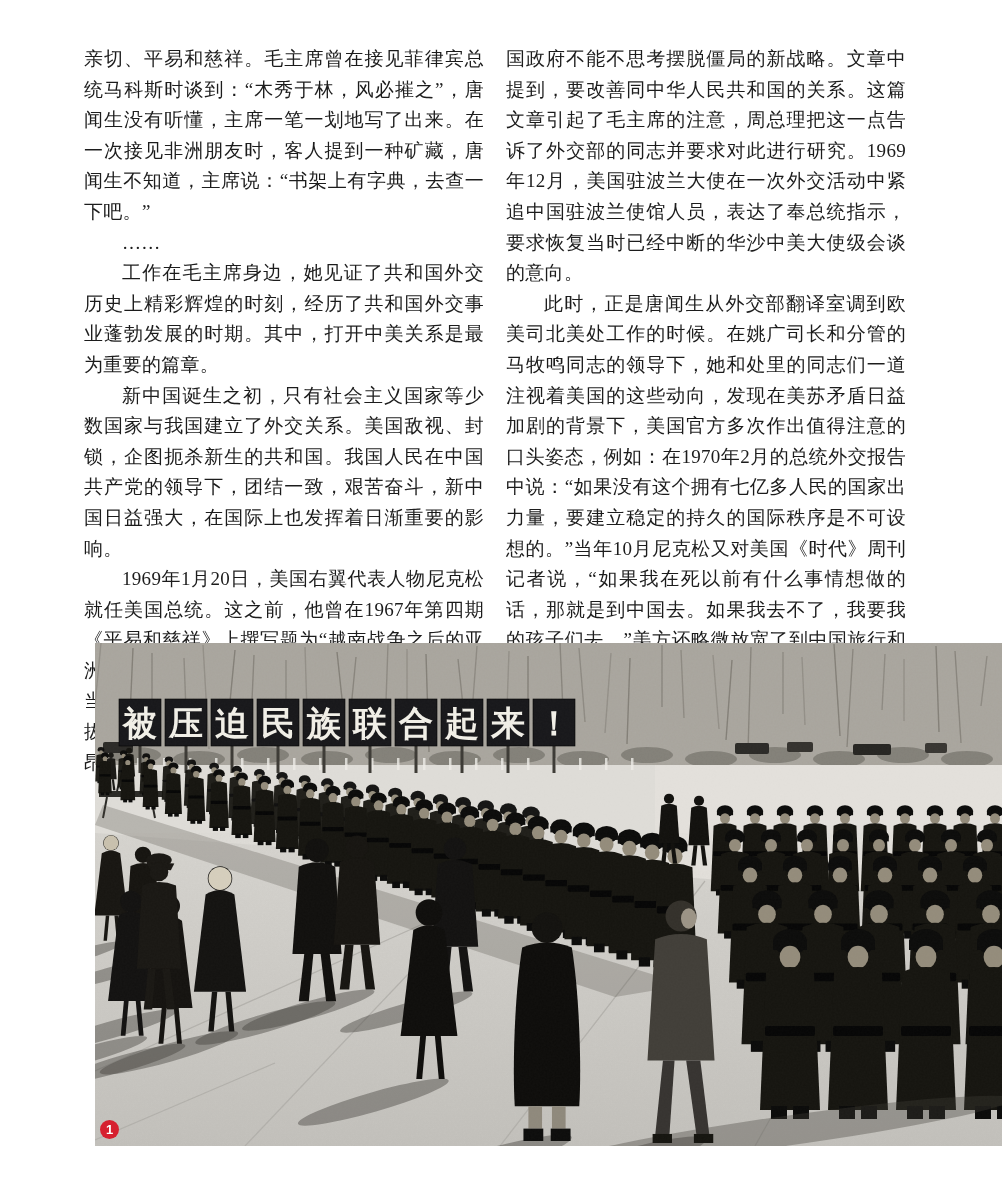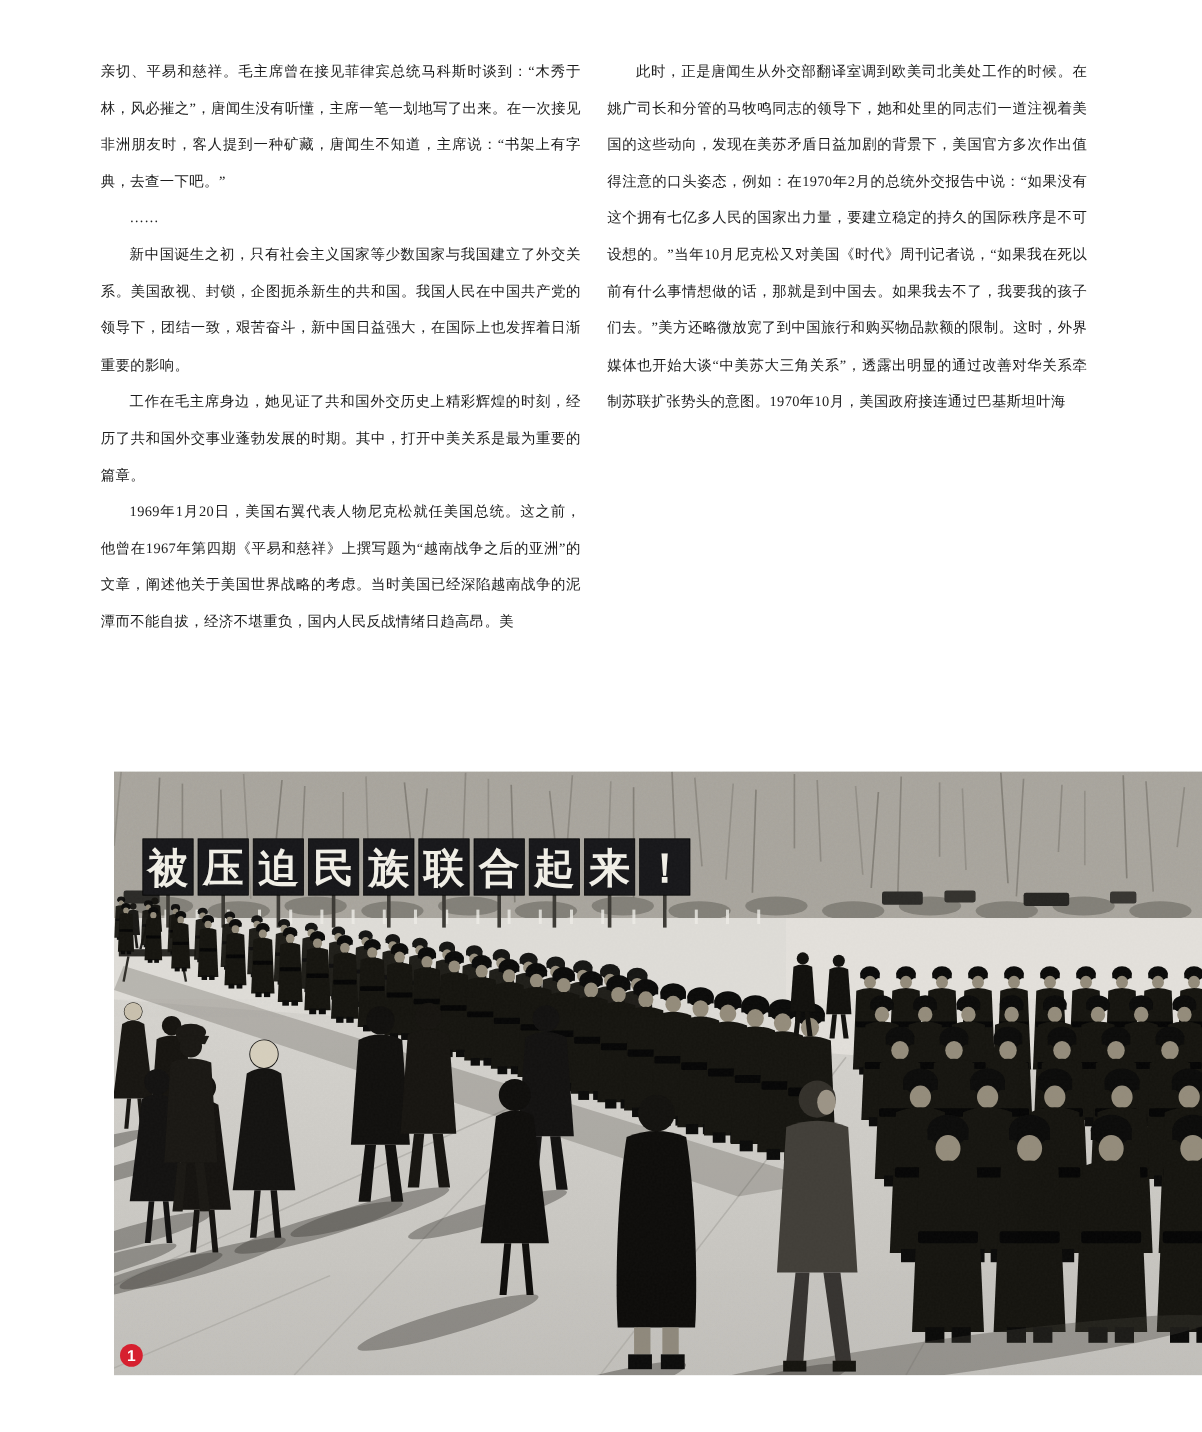--- a/index.html
+++ b/index.html
@@ -2,21 +2,21 @@
 <html><head>
 <meta charset="utf-8">
 <style>
   html,body{margin:0;padding:0;background:#ffffff;}
   .page{
     position:relative;width:1002px;height:1193px;background:#ffffff;
     overflow:hidden;font-family:"Liberation Serif",serif;
   }
   .columns{position:absolute;left:84px;top:44px;display:flex;gap:22px;}
   .col{
-    width:400px;font-size:12px;line-height:30.6px;color:#1c1c1c;
+    width:400px;font-size:19px;line-height:30.6px;color:#1c1c1c;
     text-align:justify;letter-spacing:0.3px;
   }
   .para{margin:0;}
   .para.indent{text-indent:2em;}
   .photo{
     position:absolute;left:95px;top:643px;width:907px;height:503px;
     overflow:hidden;background:#c9c7c2;
   }
   .photo svg{position:absolute;left:0;top:0;}
   .badge{
@@ -27,25 +27,26 @@
 </style>
 </head>
 <body>
 
 <div class="page">
 
   <div class="columns">
     <div class="col">
         <p class="para">亲切、平易和慈祥。毛主席曾在接见菲律宾总统马科斯时谈到：“木秀于林，风必摧之”，唐闻生没有听懂，主席一笔一划地写了出来。在一次接见非洲朋友时，客人提到一种矿藏，唐闻生不知道，主席说：“书架上有字典，去查一下吧。”</p>
         <p class="para indent">……</p>
+        <p class="para indent">工作在毛主席身边，她见证了共和国外交历史上精彩辉煌的时刻，经历了共和国外交事业蓬勃发展的时期。其中，打开中美关系是最为重要的篇章。</p>
         <p class="para indent">新中国诞生之初，只有社会主义国家等少数国家与我国建立了外交关系。美国敌视、封锁，企图扼杀新生的共和国。我国人民在中国共产党的领导下，团结一致，艰苦奋斗，新中国日益强大，在国际上也发挥着日渐重要的影响。</p>
-        <p class="para indent">工作在毛主席身边，她见证了共和国外交历史上精彩辉煌的时刻，经历了共和国外交事业蓬勃发展的时期。其中，打开中美关系是最为重要的篇章。</p>
         <p class="para indent">1969年1月20日，美国右翼代表人物尼克松就任美国总统。这之前，他曾在1967年第四期《平易和慈祥》上撰写题为“越南战争之后的亚洲”的文章，阐述他关于美国世界战略的考虑。当时美国已经深陷越南战争的泥潭而不能自拔，经济不堪重负，国内人民反战情绪日趋高昂。美</p>
       </div>
     <div class="col">
+        <p class="para">国政府不能不思考摆脱僵局的新战略。文章中提到，要改善同中华人民共和国的关系。这篇文章引起了毛主席的注意，周总理把这一点告诉了外交部的同志并要求对此进行研究。1969年12月，美国驻波兰大使在一次外交活动中紧追中国驻波兰使馆人员，表达了奉总统指示，要求恢复当时已经中断的华沙中美大使级会谈的意向。</p>
         <p class="para indent">此时，正是唐闻生从外交部翻译室调到欧美司北美处工作的时候。在姚广司长和分管的马牧鸣同志的领导下，她和处里的同志们一道注视着美国的这些动向，发现在美苏矛盾日益加剧的背景下，美国官方多次作出值得注意的口头姿态，例如：在1970年2月的总统外交报告中说：“如果没有这个拥有七亿多人民的国家出力量，要建立稳定的持久的国际秩序是不可设想的。”当年10月尼克松又对美国《时代》周刊记者说，“如果我在死以前有什么事情想做的话，那就是到中国去。如果我去不了，我要我的孩子们去。”美方还略微放宽了到中国旅行和购买物品款额的限制。这时，外界媒体也开始大谈“中美苏大三角关系”，透露出明显的通过改善对华关系牵制苏联扩张势头的意图。1970年10月，美国政府接连通过巴基斯坦叶海</p>
       </div>
   </div>
 
   <div class="photo">
     <svg id="scene" width="907" height="503" viewBox="0 0 907 503" xmlns="http://www.w3.org/2000/svg" xmlns:xlink="http://www.w3.org/1999/xlink">
       <defs>
         <filter id="grain" x="0" y="0" width="100%" height="100%">
           <feTurbulence type="fractalNoise" baseFrequency="0.55" numOctaves="2" result="n"></feTurbulence>
           <feColorMatrix in="n" type="matrix" values="0 0 0 0 0.42  0 0 0 0 0.41  0 0 0 0 0.38  0 0 0 0.65 0"></feColorMatrix>

